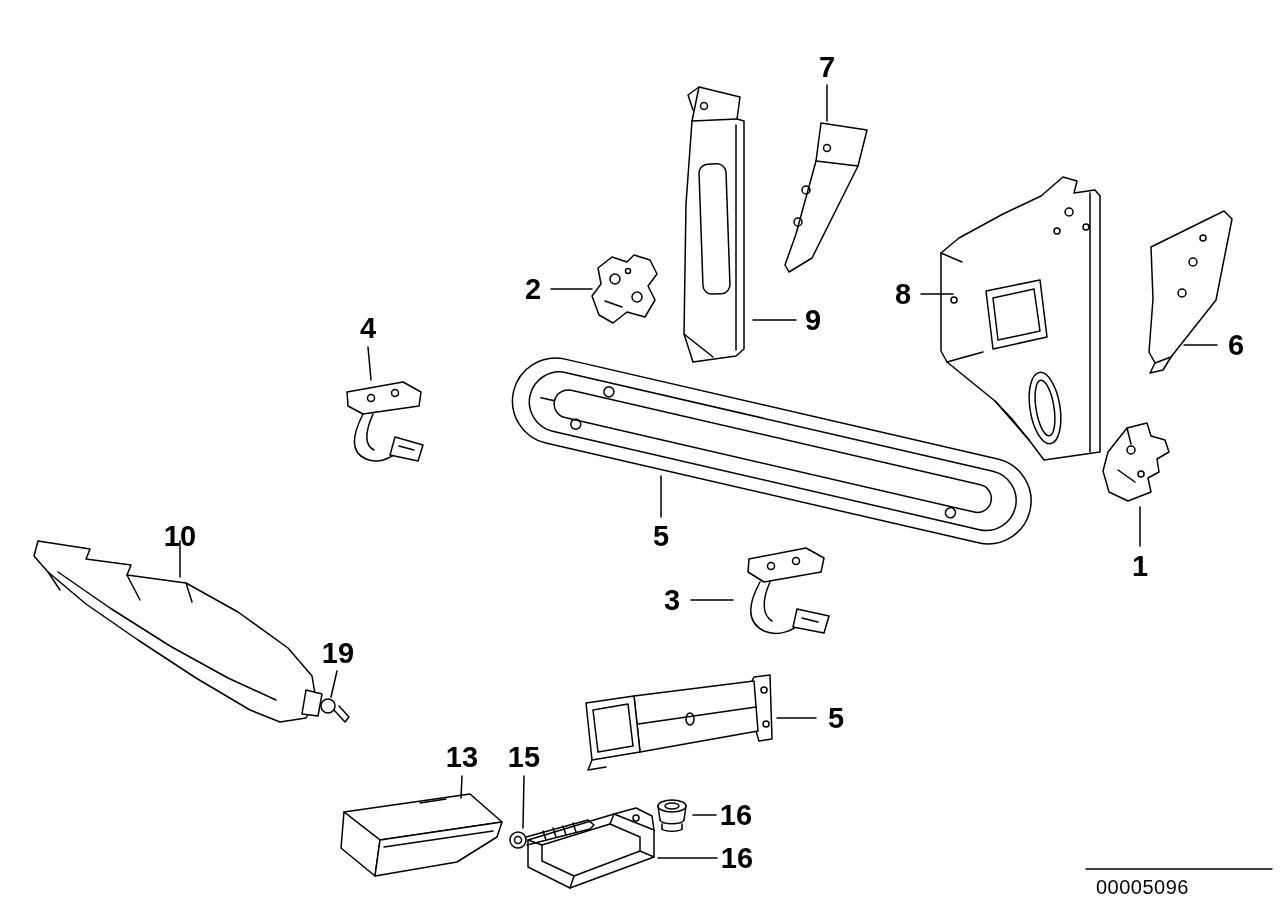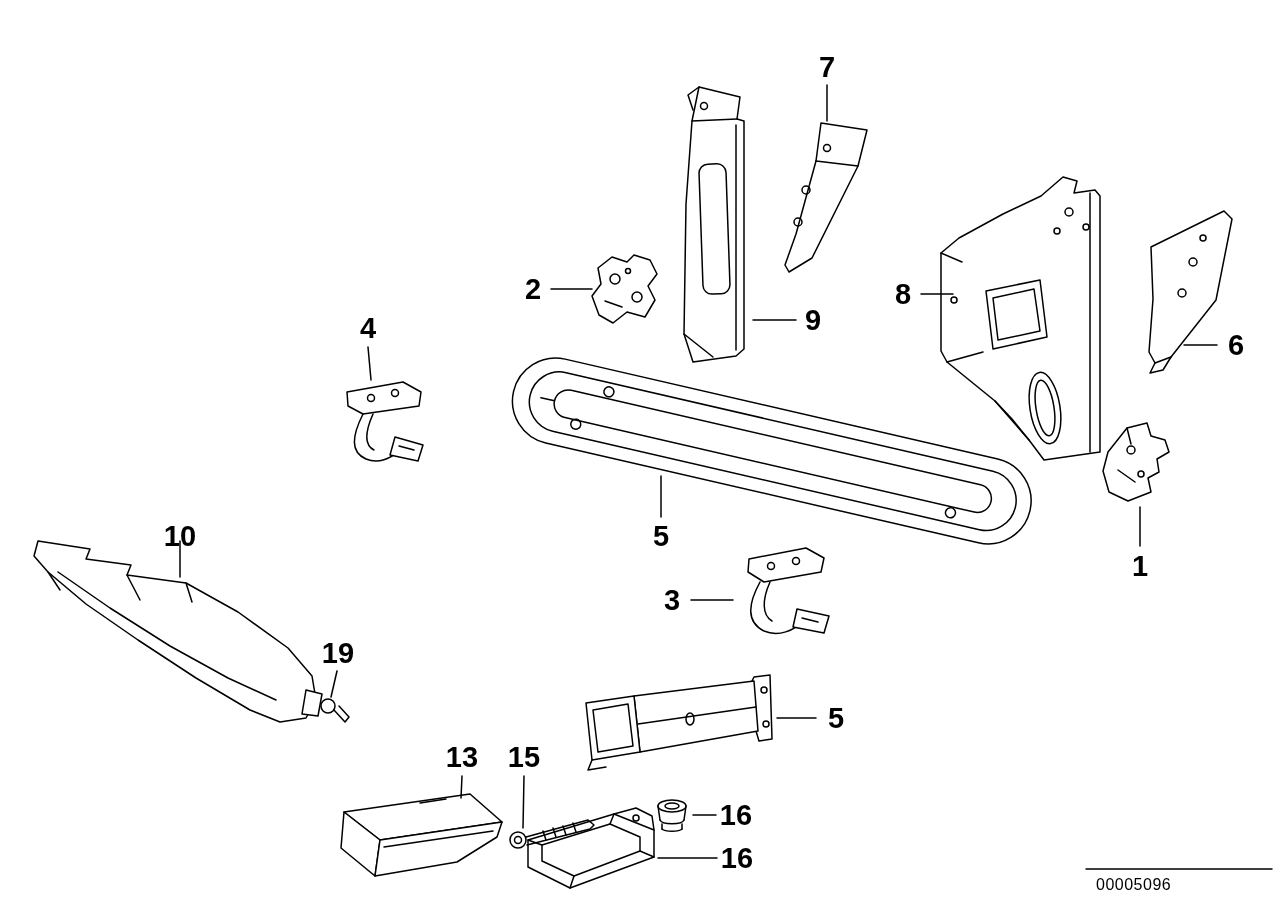--- a/index.html
+++ b/index.html
@@ -19,21 +19,21 @@
     transform:translate(-50%,-50%);
     font-size:29px;
     font-weight:700;
     color:#000;
     line-height:1;
     cursor:pointer;
     user-select:none;
   }
   .doc-number {
     position:absolute;
-    font-size:16px;
+    font-size:20px;
     letter-spacing:0.5px;
     color:#000;
   }
 </style>
 </head>
 <body>
 
 <div class="stage">
 
   <svg width="1288" height="910" viewBox="0 0 1288 910">

